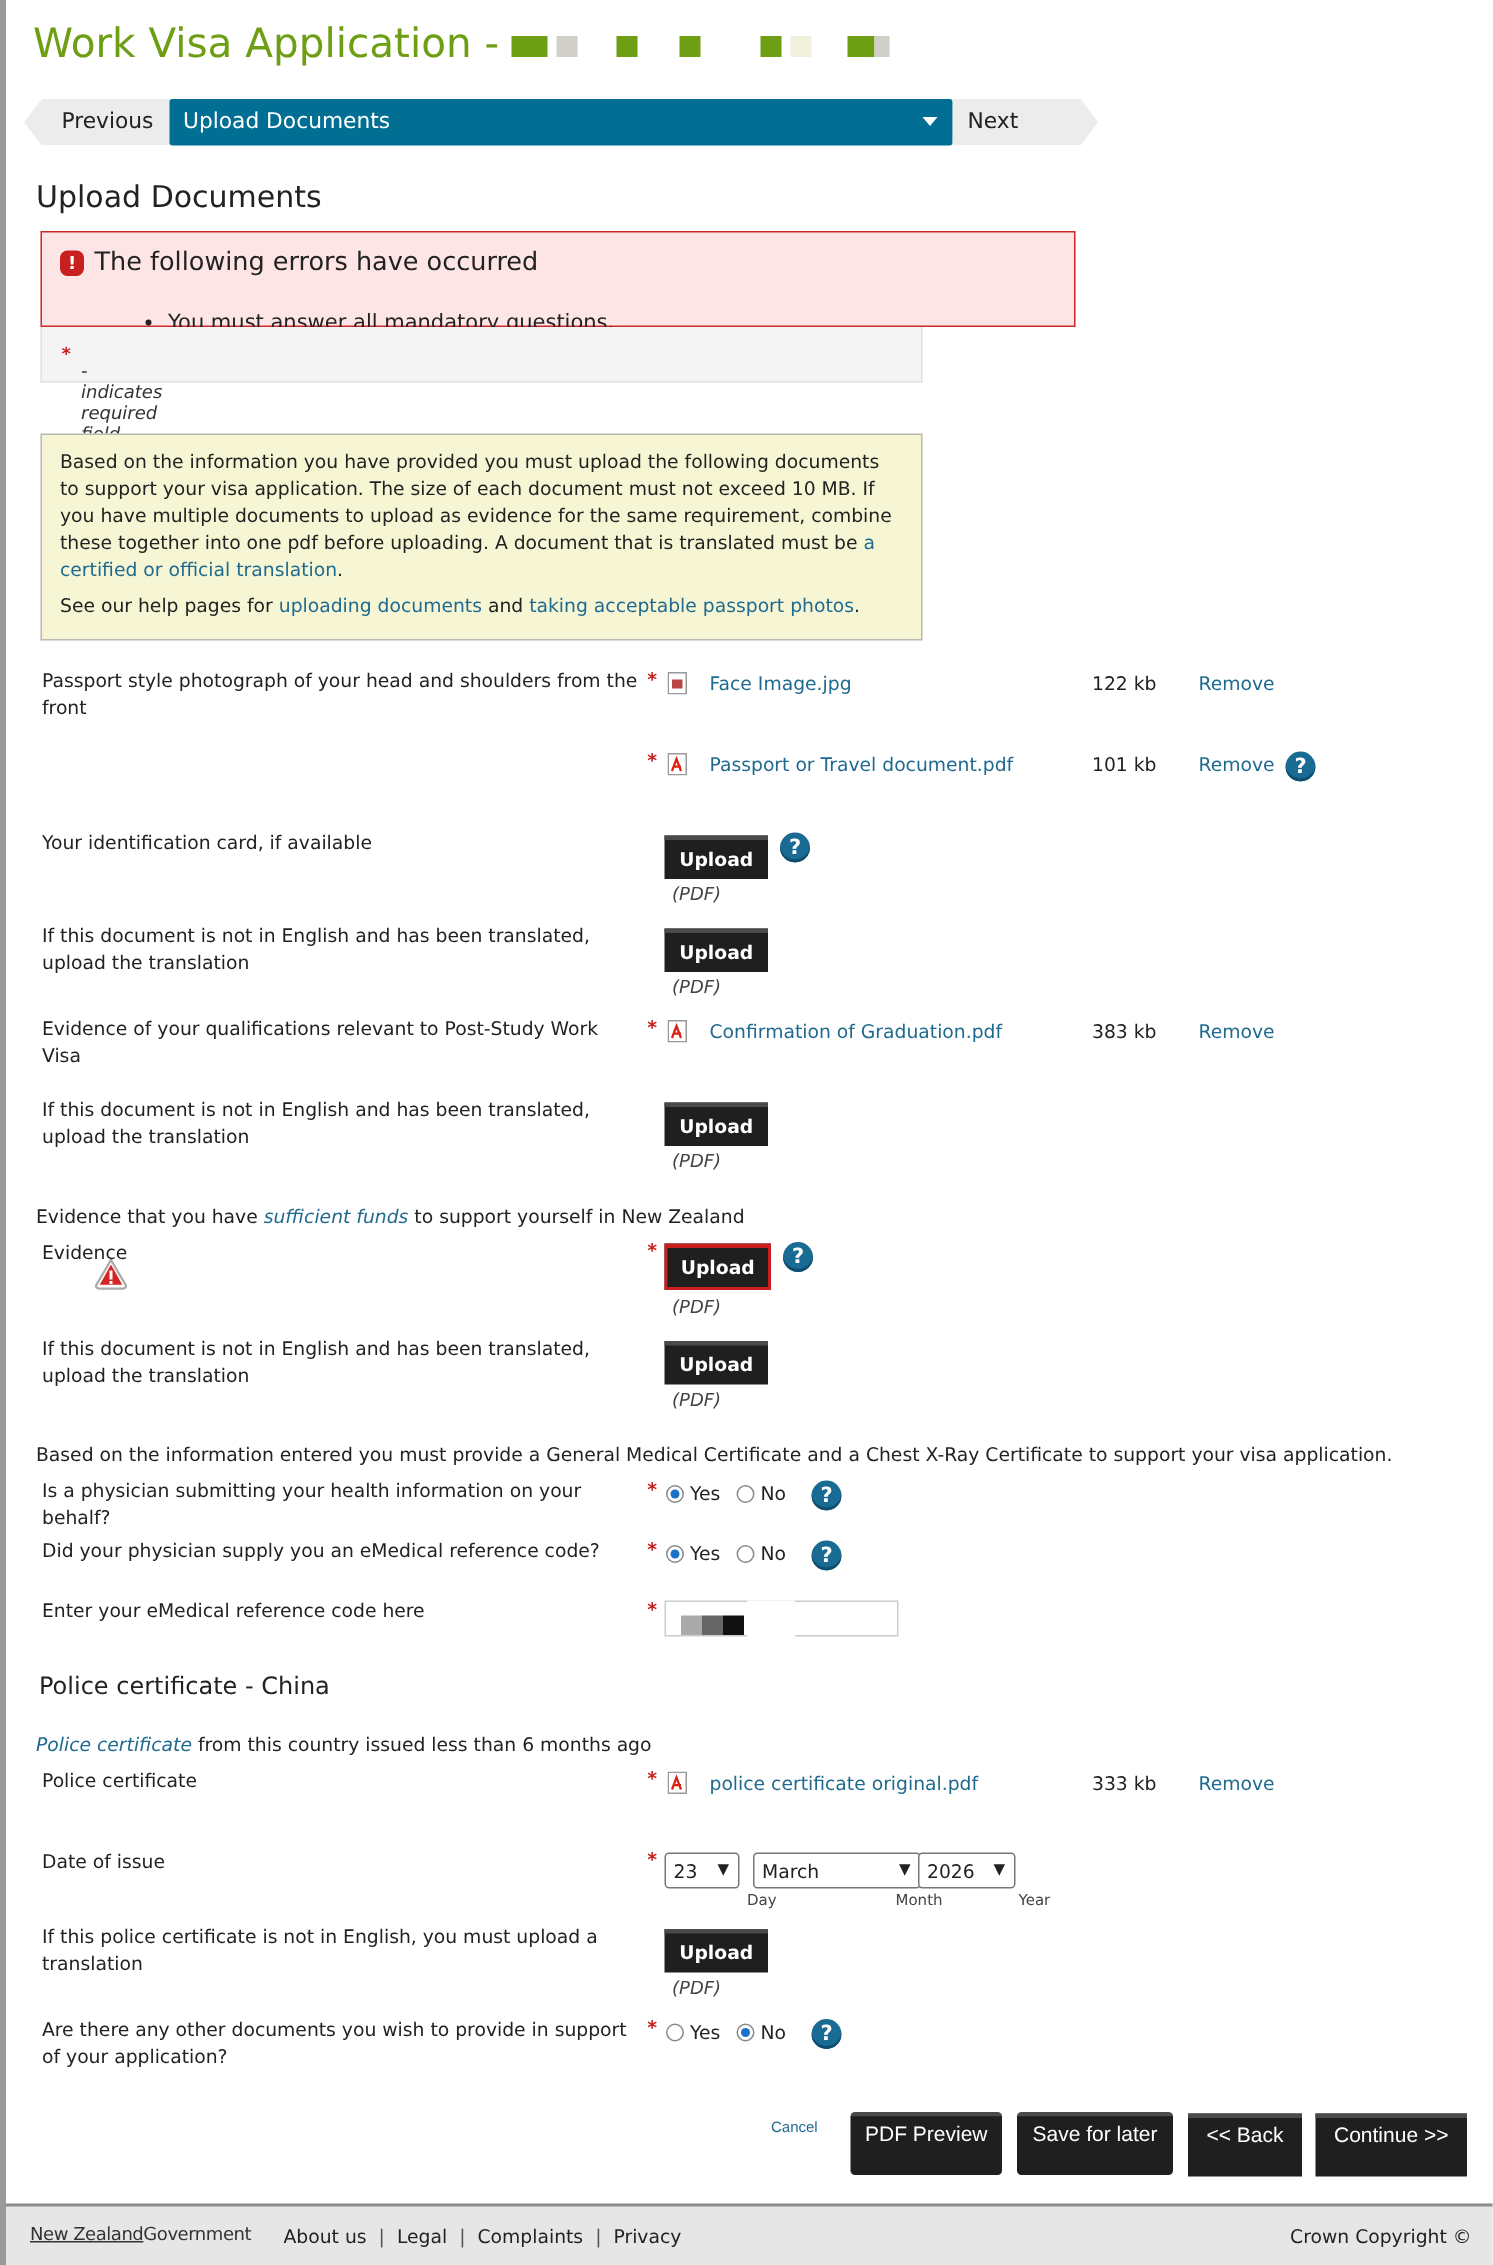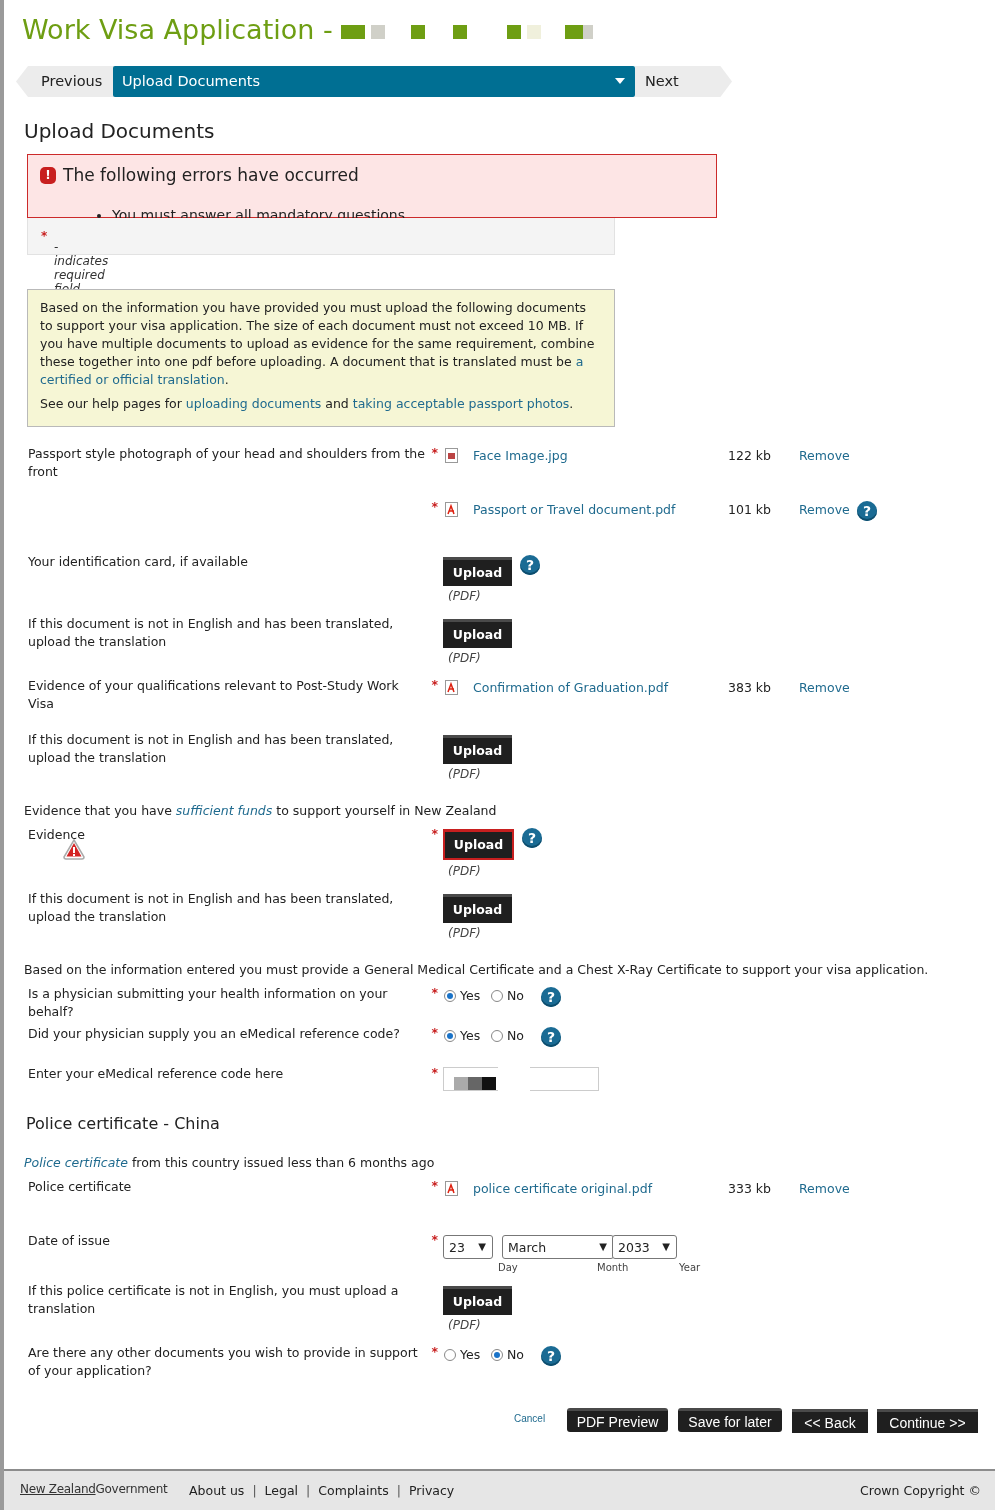--- a/index.html
+++ b/index.html
@@ -62,21 +62,21 @@
   .radio.on::after { content: ""; position: absolute; left: 2px; top: 2px; width: 6px; height: 6px; border-radius: 50%; background: #1a73c8; }
   .radio-lbl { position: absolute; font-size: 12.5px; }
 
   .text-input { position: absolute; height: 24px; border: 1px solid #ccc; background: #fff; }
   .section-title { position: absolute; font-size: 16px; color: #222; }
 
   .select { position: absolute; height: 24px; border: 1px solid #777; border-radius: 3px; background: #fff; font-size: 12.5px; padding: 4px 5px; }
   .select .chev { position: absolute; right: 6px; top: 5px; font-size: 10px; }
   .sel-cap { position: absolute; font-size: 10px; color: #444; margin-left: 24px; }
 
-  .act-btn { position: absolute; height: 24px; background: #1f1f1f; border-top: 3px solid #4a4a4a; color: #fff; font-family: "Liberation Sans", sans-serif; font-size: 14px; text-align: center; line-height: 23px; border-radius: 3px; cursor: pointer; }
+  .act-btn { position: absolute; height: 42px; background: #1f1f1f; border-top: 3px solid #4a4a4a; color: #fff; font-family: "Liberation Sans", sans-serif; font-size: 14px; text-align: center; line-height: 23px; border-radius: 3px; cursor: pointer; }
 
   .footer { left: 0; top: 1469px; width: 995px; height: 41px; background: #e6e6e6; border-top: 2px solid #8c8c8c; }
   .footer .logo { position: absolute; left: 16px; top: 11px; font-size: 12px; color: #333; letter-spacing: -0.3px; }
   .footer .logo u { text-decoration: underline; }
   .footer .links { position: absolute; left: 185px; top: 12px; font-size: 12.5px; color: #222; }
   .footer .links .sep { margin: 0 8px; color: #555; }
   .footer .copy { position: absolute; right: 18px; top: 12px; font-size: 12.5px; color: #222; }
 </style>
 </head>
 <body>
@@ -206,21 +206,21 @@
     <rect x="0.5" y="0.5" width="12" height="14" fill="#fff" stroke="#999"></rect>
     <path d="M3 12 L6 4 L9 12 M4 9 H9" stroke="#d21" stroke-width="1.5" fill="none"></path>
   </svg>
 <a class="file-link" style="left:469px;top:1181px">police certificate original.pdf</a>
 <span class="file-size" style="left:724px;top:1181px">333 kb</span>
 <a class="remove-link" style="left:795px;top:1181px">Remove</a>
 
 <div class="row-label" style="top:1232px"><span>Date of issue</span><span class="star">*</span></div>
 <div class="select" style="left:439px;top:1235px;width:50px"><span>23</span><span class="chev">▼</span></div>
 <div class="select" style="left:498px;top:1235px;width:112px"><span>March</span><span class="chev">▼</span></div>
-<div class="select" style="left:608px;top:1235px;width:65px"><span>2033</span><span class="chev">▼</span></div>
+<div class="select" style="left:608px;top:1235px;width:65px"><span>2026</span><span class="chev">▼</span></div>
 <span class="sel-cap" style="left:470px;top:1262px">Day</span>
 <span class="sel-cap" style="left:569px;top:1262px">Month</span>
 <span class="sel-cap" style="left:651px;top:1262px">Year</span>
 
 <div class="row-label" style="top:1282px">If this police certificate is not in English, you must upload a translation</div>
 <div class="upload-btn" style="left:439px;top:1286px">Upload</div>
 <div class="pdf-note" style="left:444px;top:1318px">(PDF)</div>
 
 <div class="row-label" style="top:1344px"><span>Are there any other documents you wish to provide in support of your application?</span><span class="star">*</span></div>
 <span class="radio" style="left:440px;top:1349px"></span>

